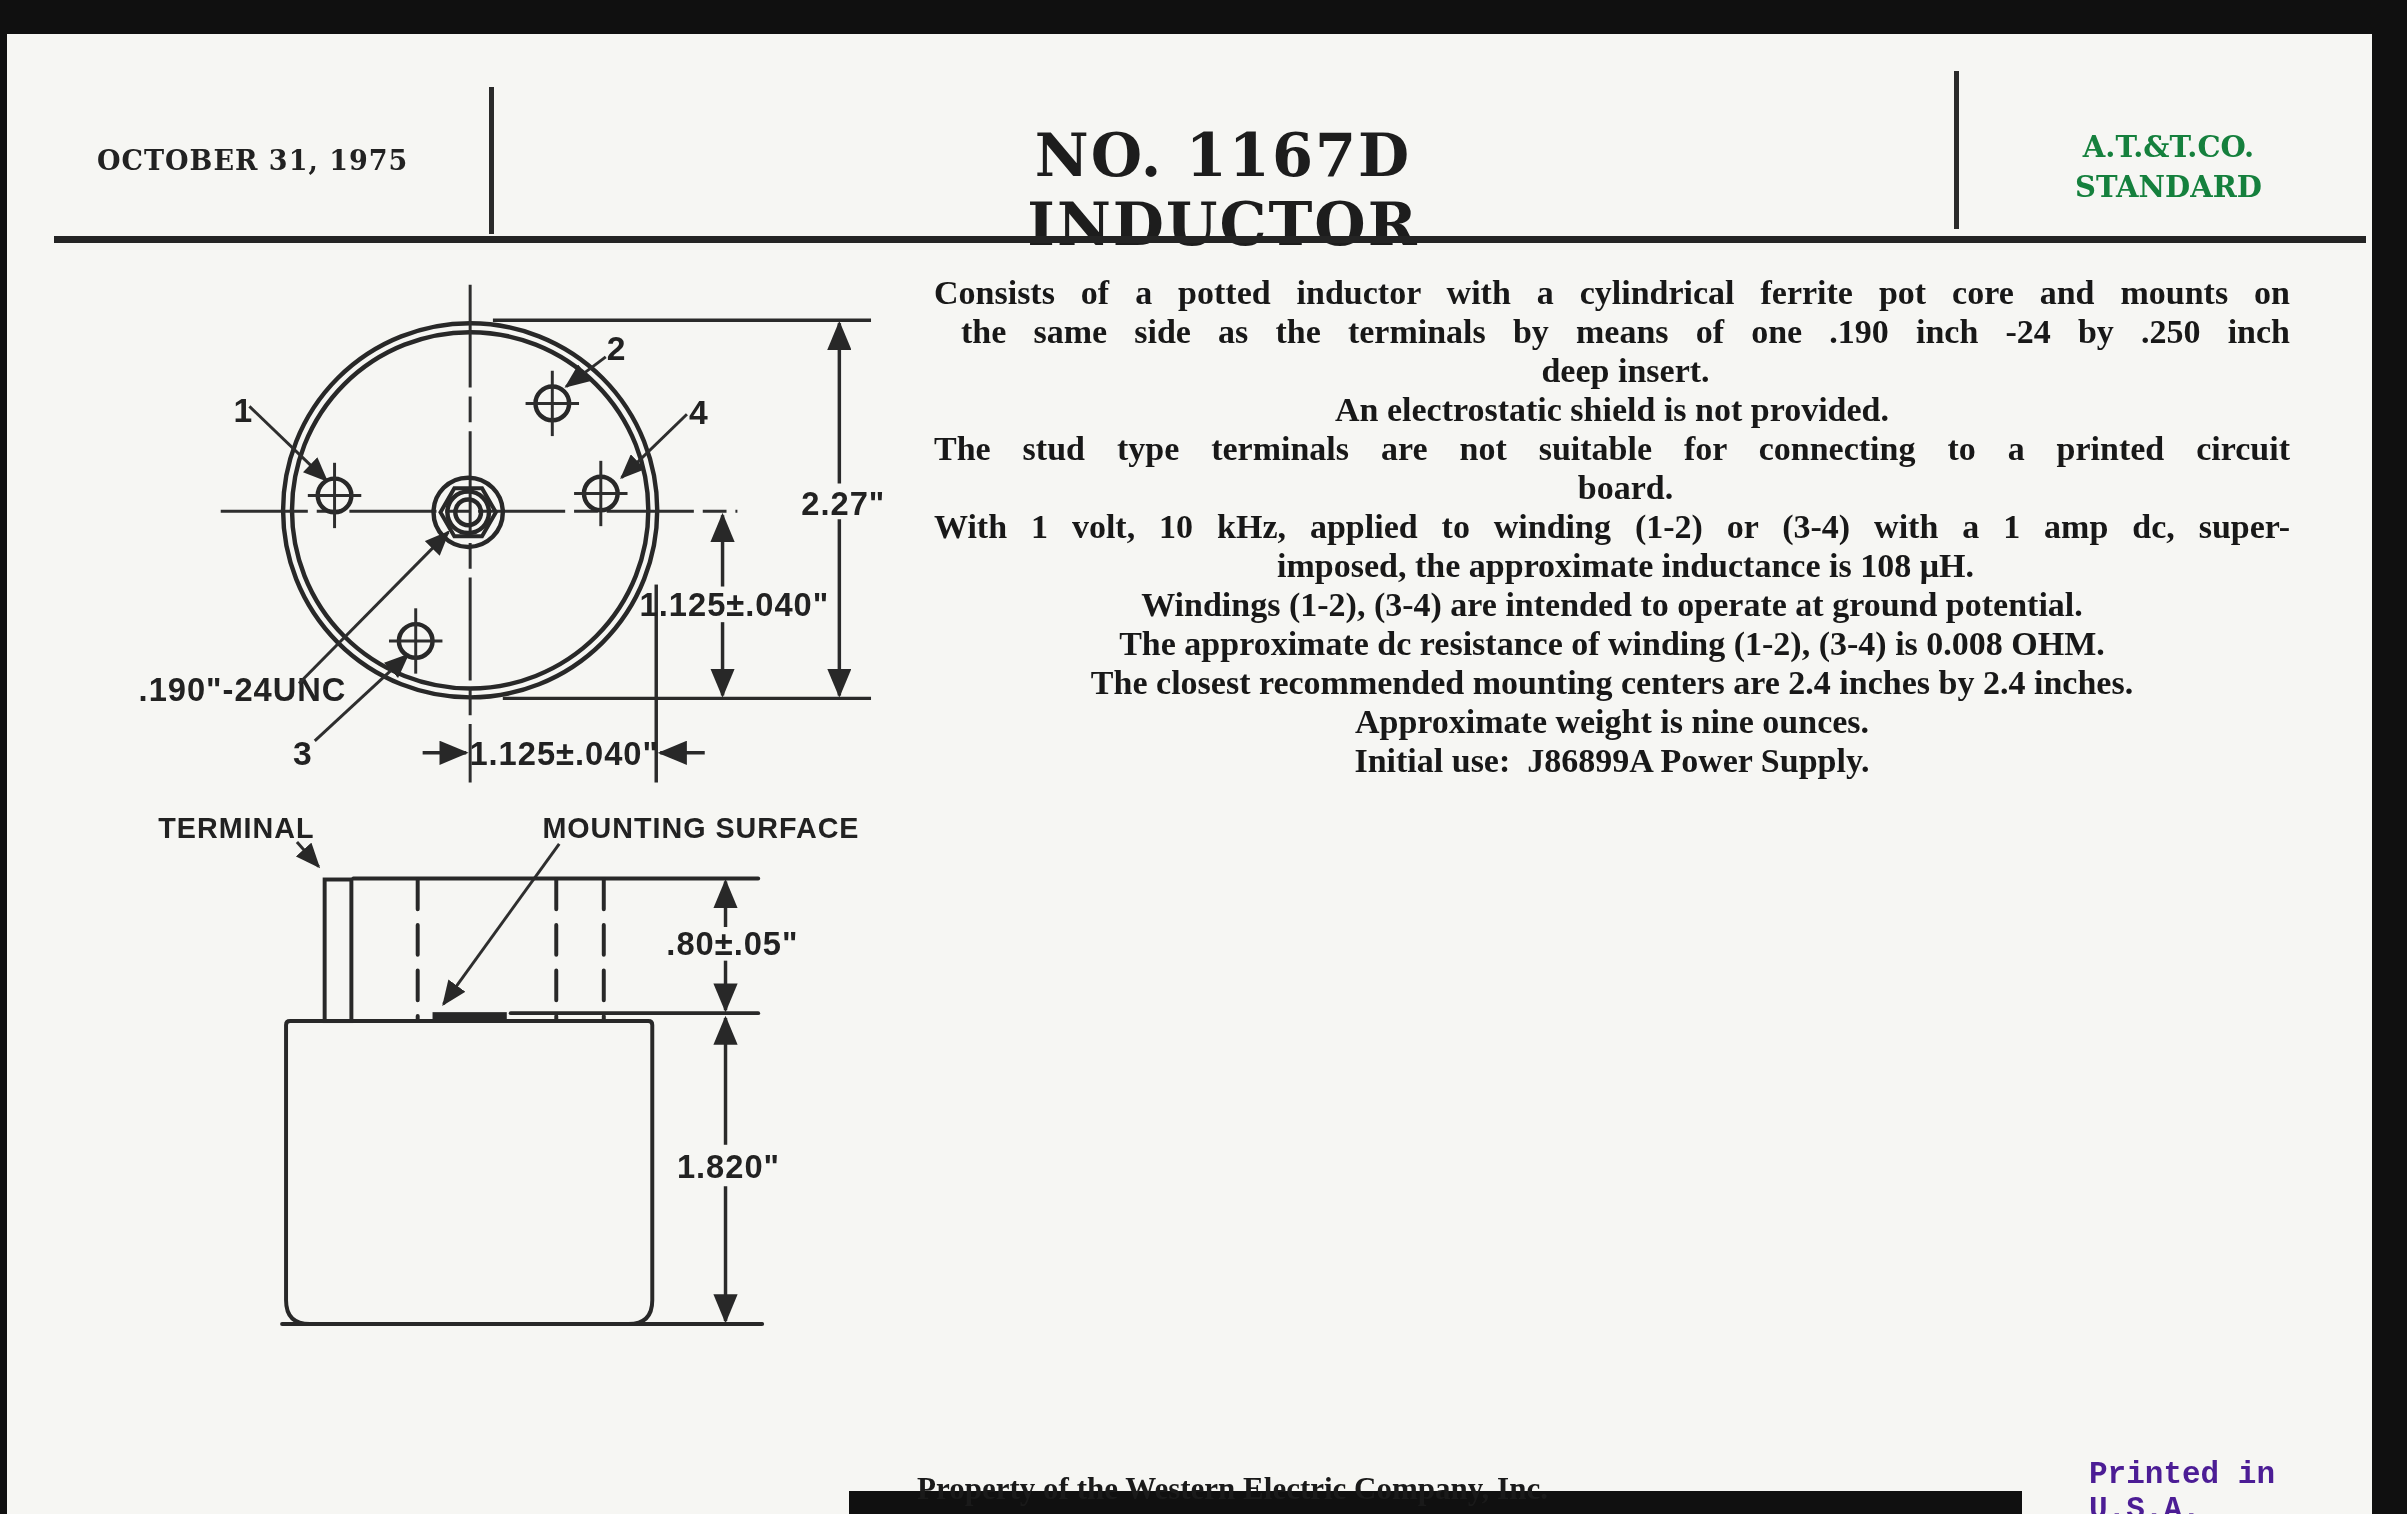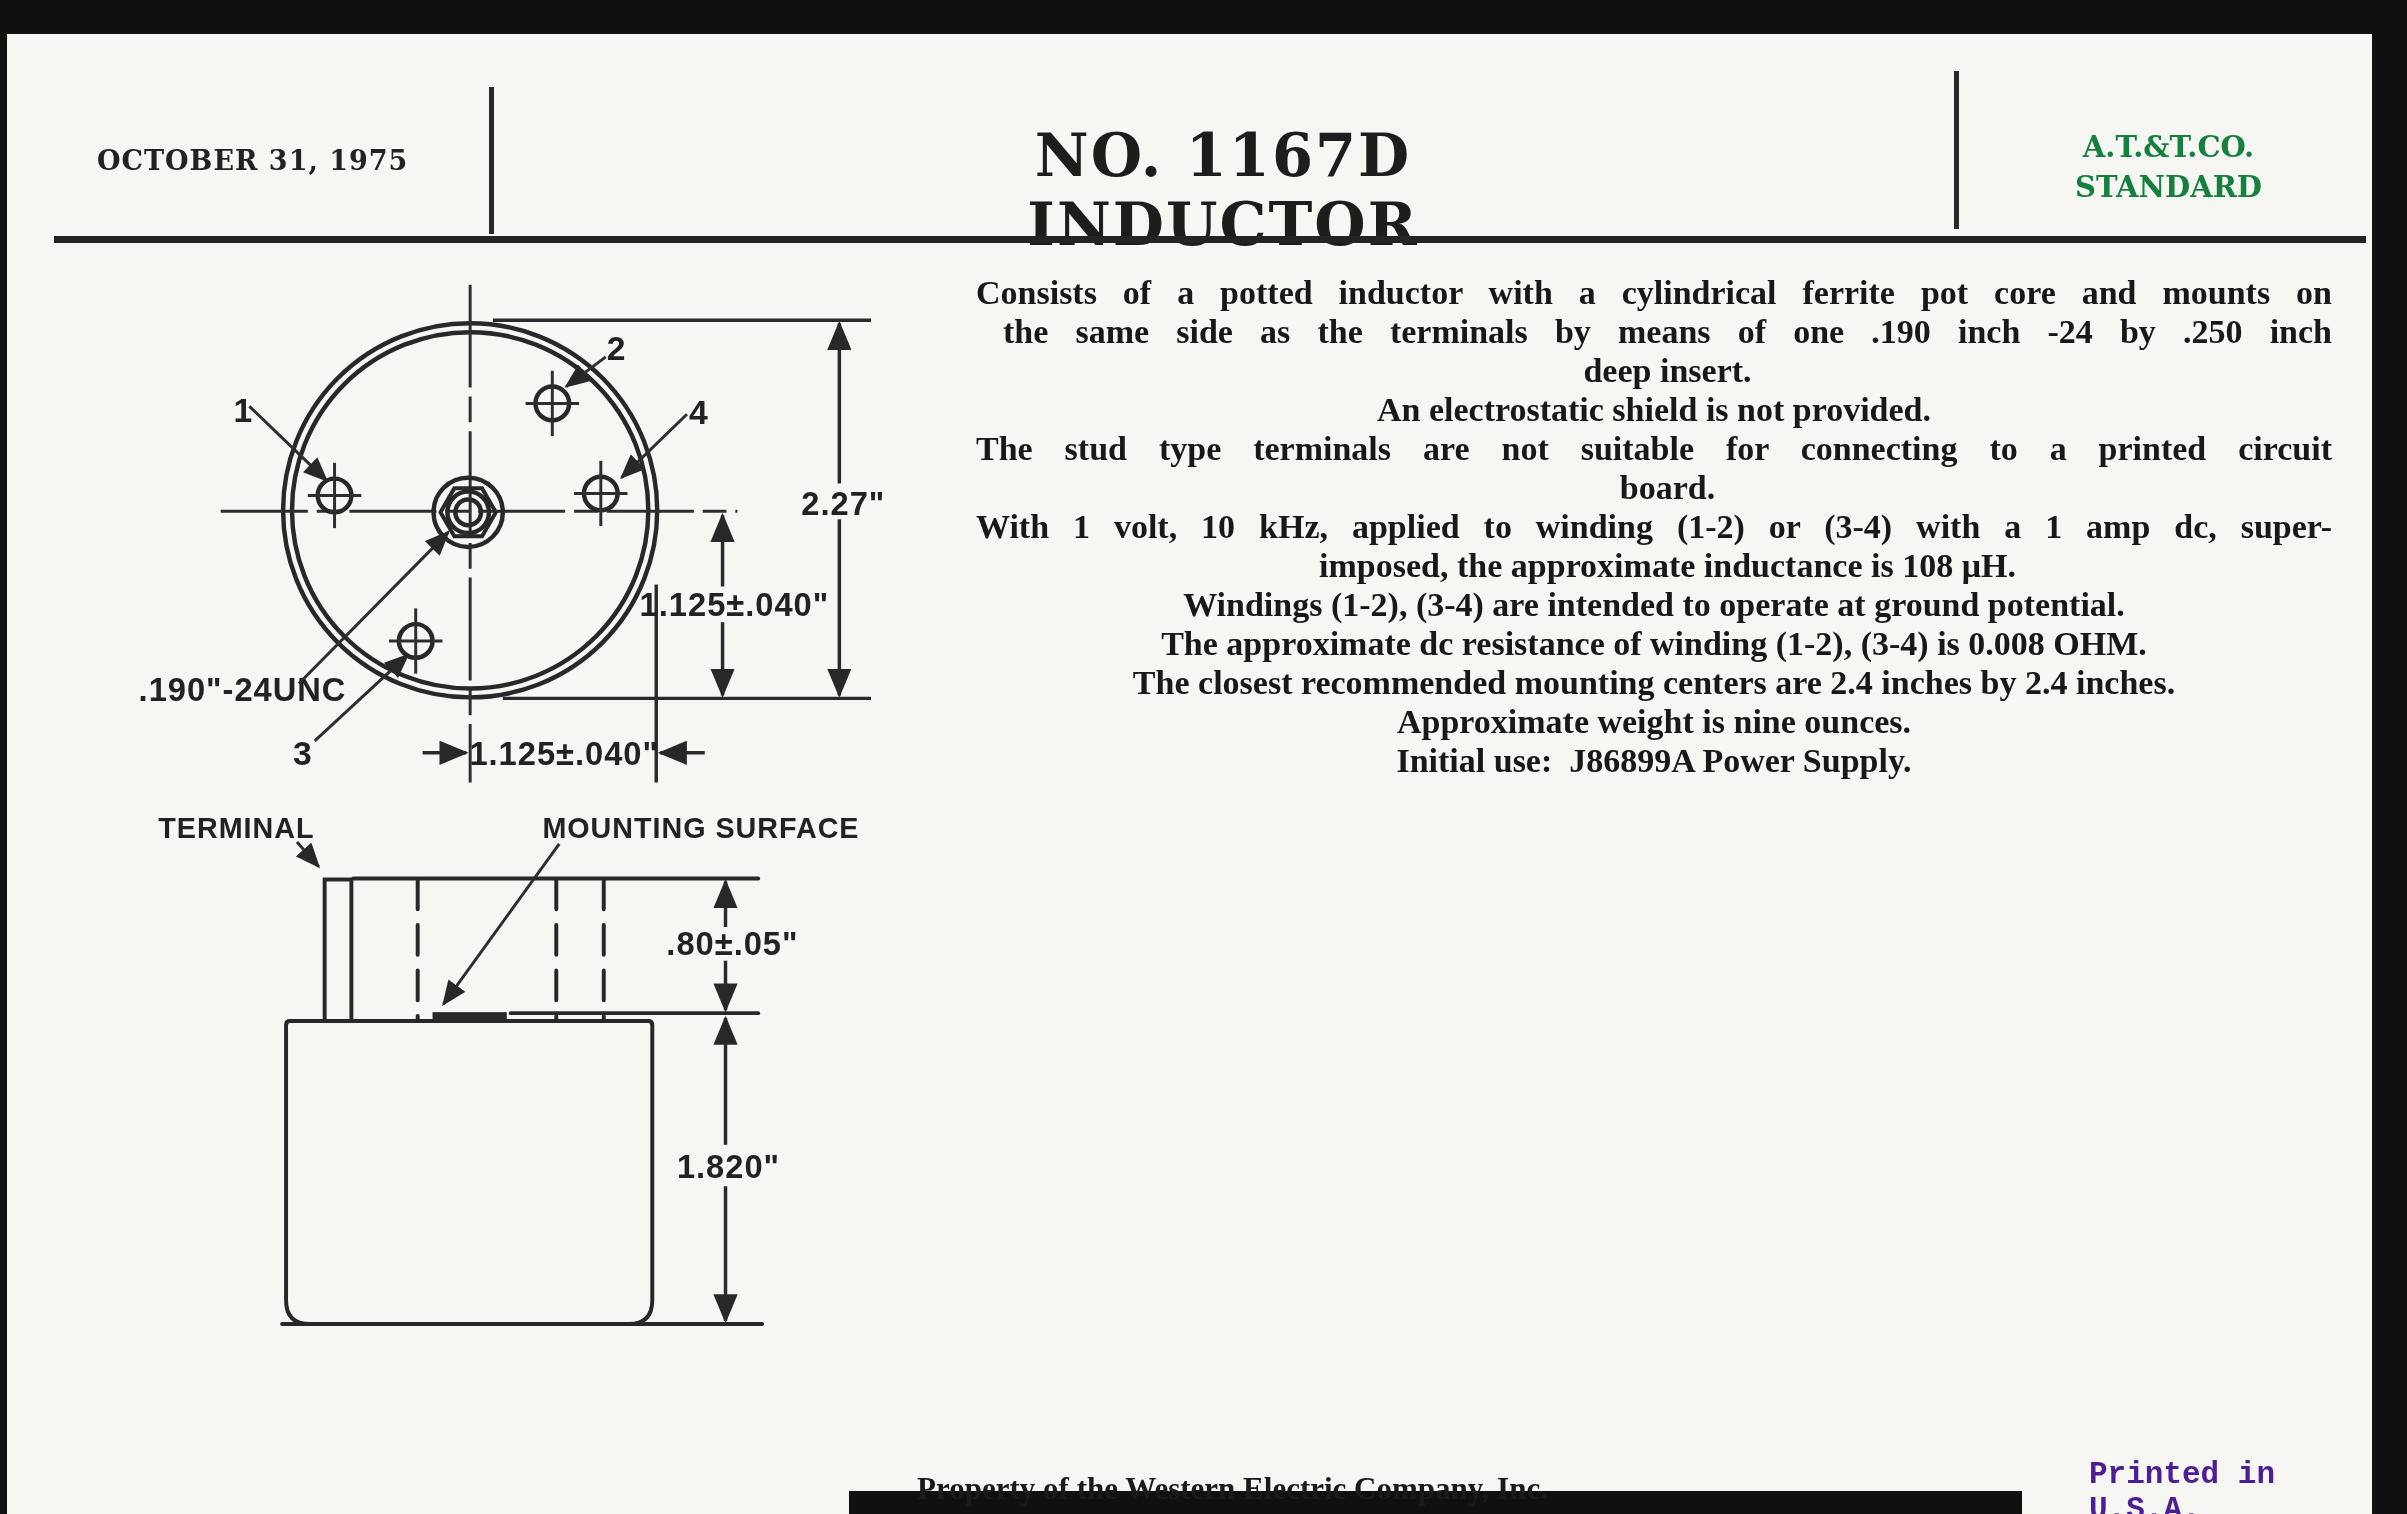--- a/index.html
+++ b/index.html
@@ -28,21 +28,21 @@
     font-family:"DejaVu Serif", serif;font-weight:700;font-size:29px;
     line-height:40px;color:#15803d;margin-top:28px;
   }
   .vline{position:absolute;width:5px;background:#2a2a2a;}
   .vline.l{left:489px;top:87px;height:147px;}
   .vline.r{left:1954px;top:71px;height:158px;}
   .hrule{position:absolute;left:54px;top:236px;width:2312px;height:7px;background:#242424;}
 
   
   .bodytext{
-    position:absolute;left:976px;top:273px;width:1356px;
+    position:absolute;left:934px;top:273px;width:1356px;
     font-family:"Liberation Serif", serif;font-weight:700;
     font-size:34px;line-height:39px;color:#181818;
   }
   .bodyline{white-space:normal;text-align:center;}
   .bodyline.cont{margin-left:27px;}
   .bodyline.just{text-align:justify;text-align-last:justify;}
 
   
   .foot-left{
     position:absolute;left:896px;top:1471px;width:673px;

